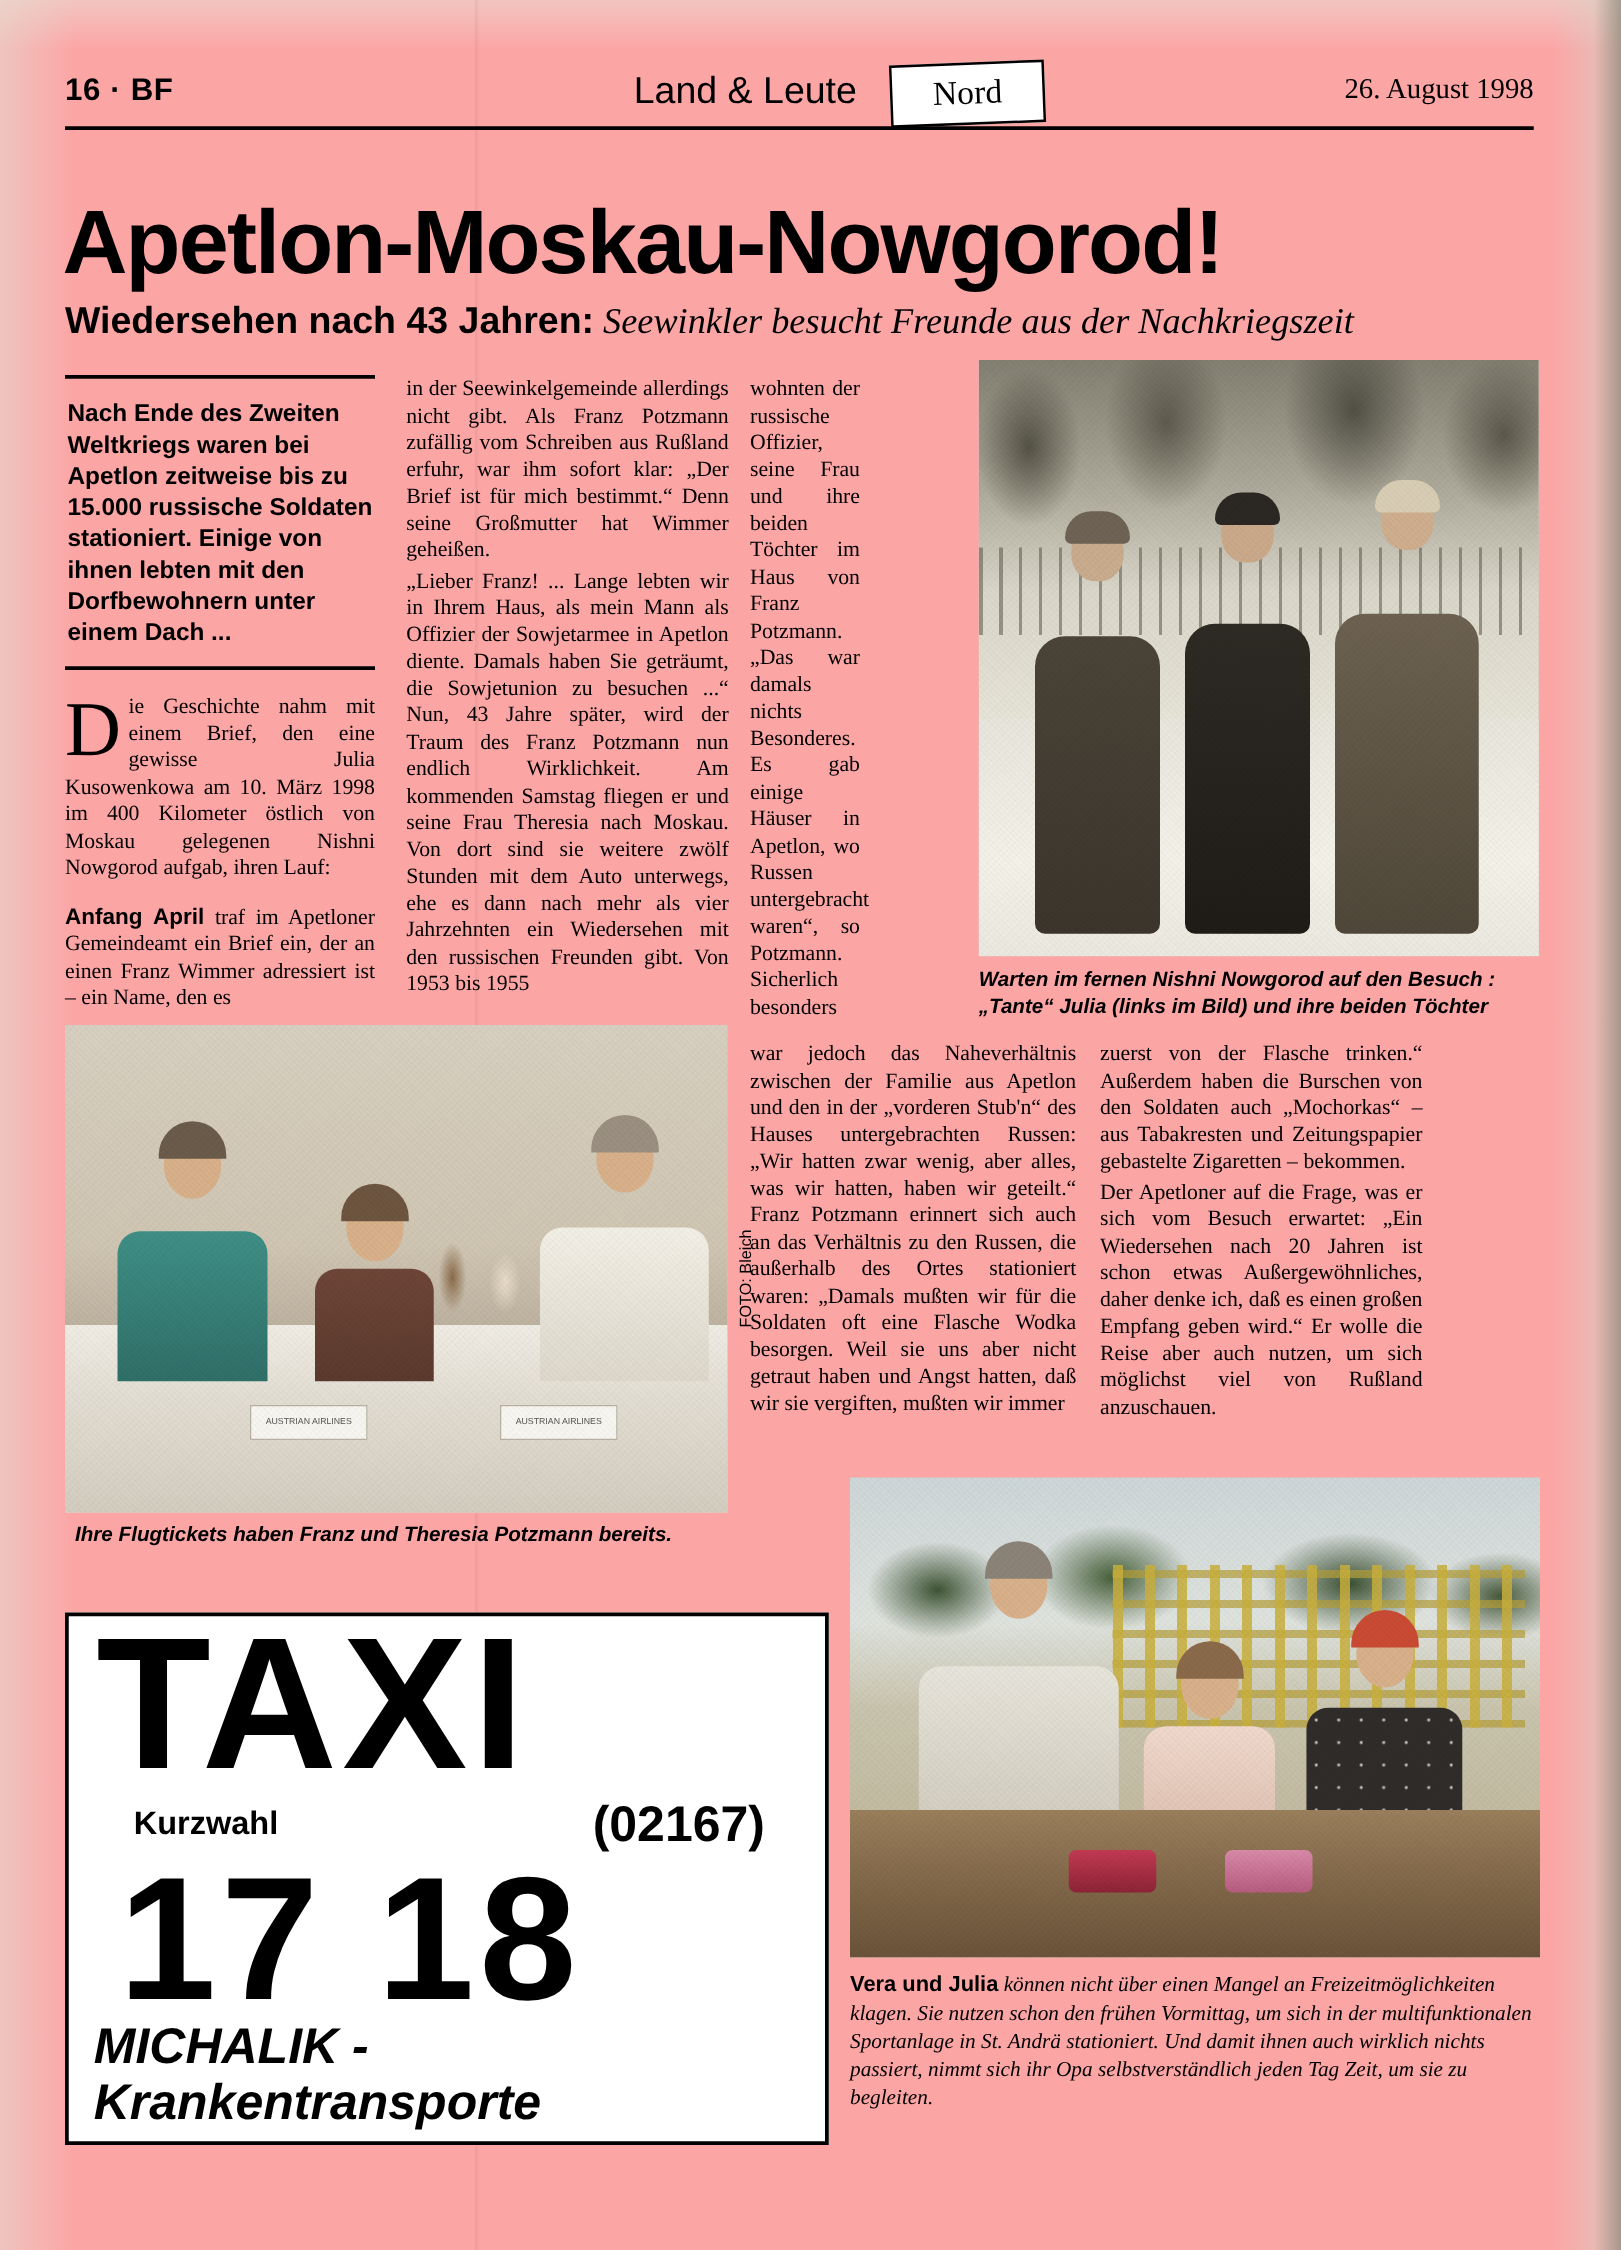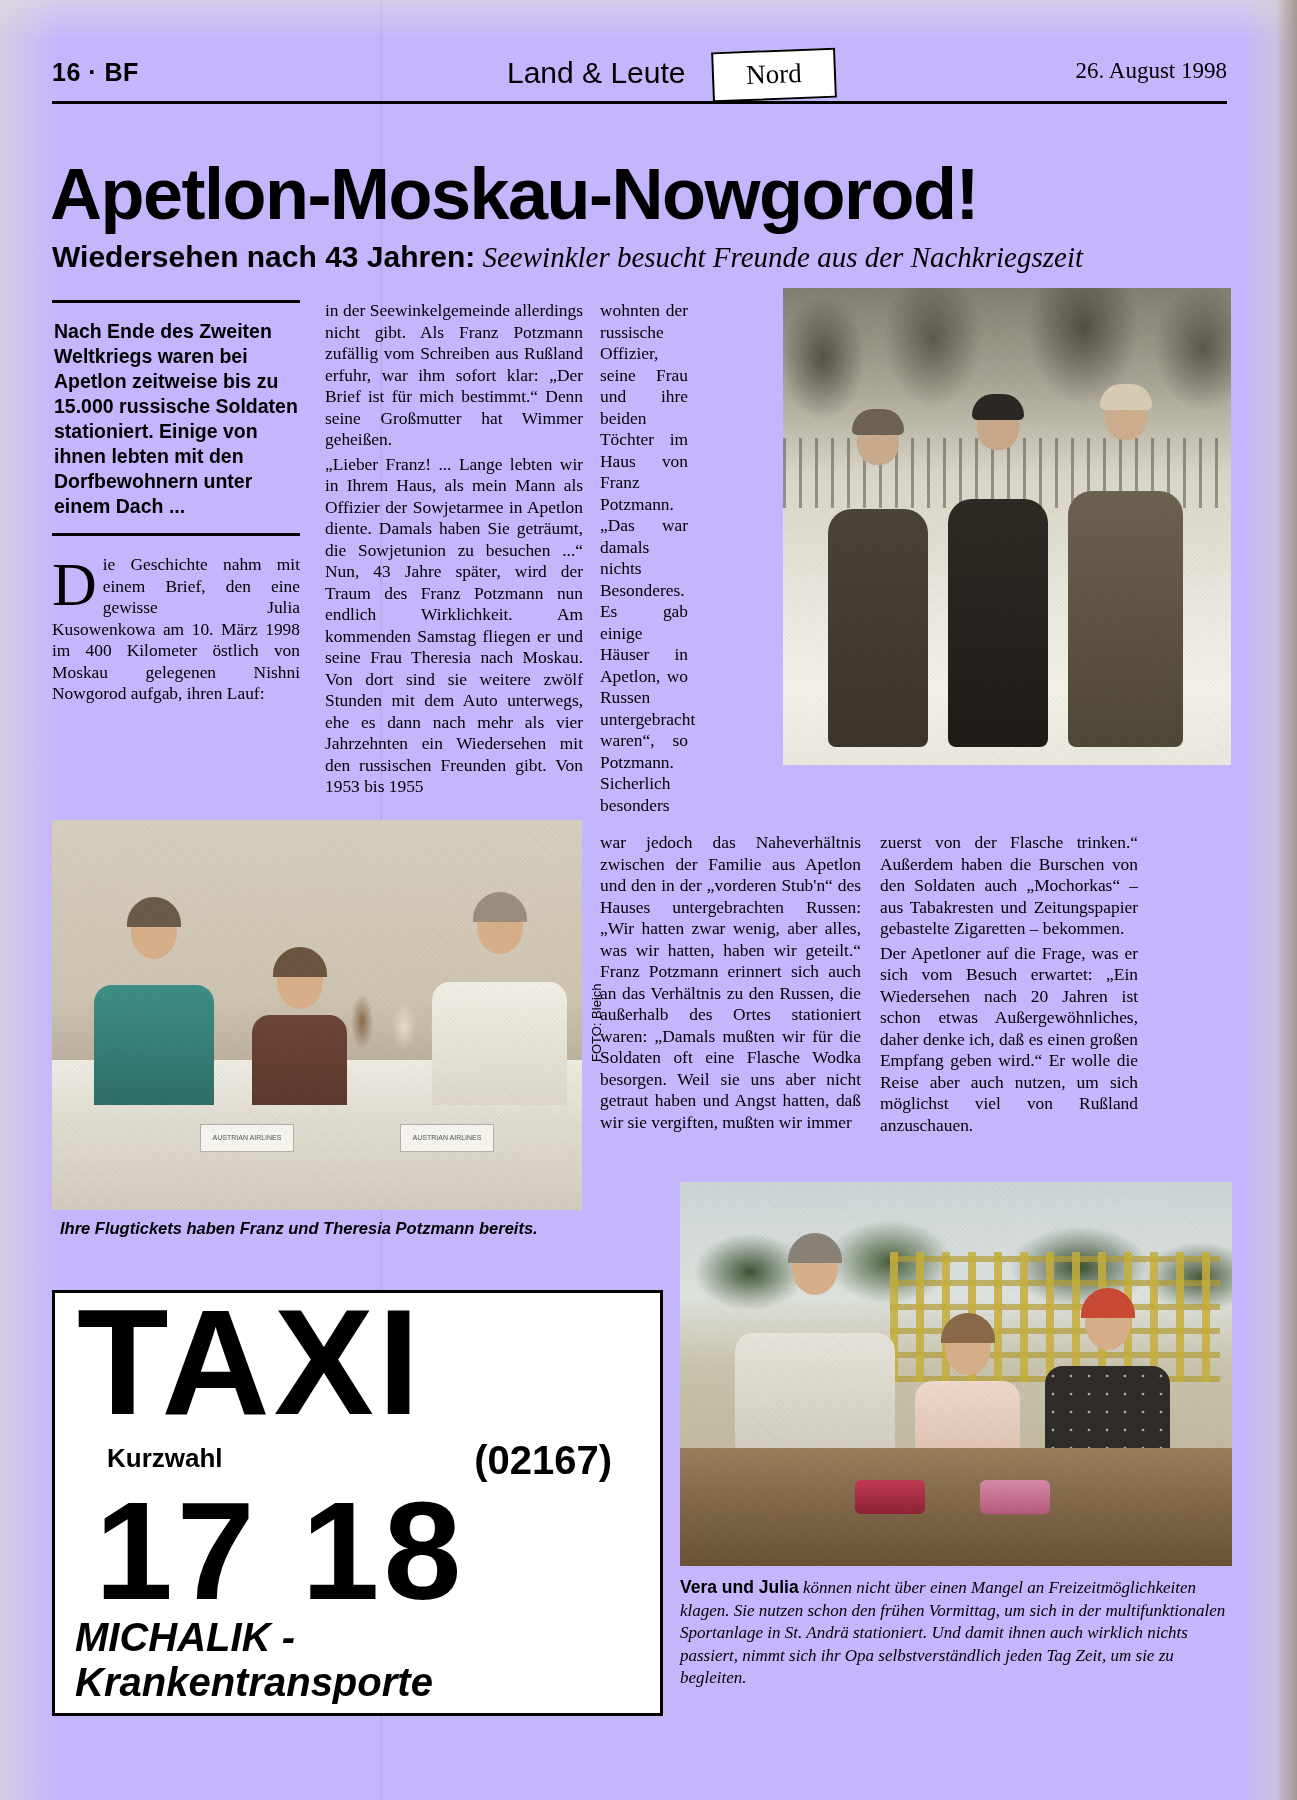--- a/index.html
+++ b/index.html
@@ -11,21 +11,21 @@
     width: 1297px;
     height: 1800px;
     position: relative;
     font-family: "Liberation Serif", serif;
     color: #000;
     overflow: hidden;
   }
   .page {
     position: absolute;
     inset: 0;
-    background: #c4b5fd;
+    background: #fca5a5;
   }
   
   .paper-tint {
     position: absolute;
     inset: 0;
     background:
       linear-gradient(90deg, rgba(228,222,210,0.55) 0px, rgba(255,255,255,0) 60px),
       linear-gradient(270deg, rgba(215,208,196,0.75) 0px, rgba(255,255,255,0) 55px),
       linear-gradient(180deg, rgba(232,228,218,0.5) 0px, rgba(255,255,255,0) 40px);
     pointer-events: none;
@@ -426,20 +426,23 @@
   <h1 class="headline">Apetlon-Moskau-Nowgorod!</h1>
   <div class="subhead">
     <span class="lead">Wiedersehen nach 43 Jahren:</span><span class="tail"> Seewinkler besucht Freunde aus der Nachkriegszeit</span>
   </div>
 
   <div class="col col1">
     <div class="standfirst">Nach Ende des Zweiten Weltkriegs waren bei Apetlon zeitweise bis zu 15.000 russische Soldaten stationiert. Einige von ihnen lebten mit den Dorfbewohnern unter einem Dach ...</div>
     <p class="dropcap-para">
       <span class="dropcap">D</span><span>ie Geschichte nahm mit einem Brief, den eine gewisse Julia Kusowenkowa am 10. März 1998 im 400 Kilometer östlich von Moskau gelegenen Nishni Nowgorod aufgab, ihren Lauf:</span>
     </p>
+    <p style="margin-top:18px">
+      <span class="sub-lead">Anfang April</span><span> traf im Apetloner Gemeindeamt ein Brief ein, der an einen Franz Wimmer adressiert ist – ein Name, den es</span>
+    </p>
   </div>
 
   <div class="col col2">
     <p>in der Seewinkelgemeinde allerdings nicht gibt. Als Franz Potzmann zufällig vom Schreiben aus Rußland erfuhr, war ihm sofort klar: „Der Brief ist für mich bestimmt.“ Denn seine Großmutter hat Wimmer geheißen.</p>
     <p style="margin-top:3px">„Lieber Franz! ... Lange lebten wir in Ihrem Haus, als mein Mann als Offizier der Sowjetarmee in Apetlon diente. Damals haben Sie geträumt, die Sowjetunion zu besuchen ...“ Nun, 43 Jahre später, wird der Traum des Franz Potzmann nun endlich Wirklichkeit. Am kommenden Samstag fliegen er und seine Frau Theresia nach Moskau. Von dort sind sie weitere zwölf Stunden mit dem Auto unterwegs, ehe es dann nach mehr als vier Jahrzehnten ein Wiedersehen mit den russischen Freunden gibt. Von 1953 bis 1955</p>
   </div>
 
   <div class="col col3">
     <p>wohnten der russische Offizier, seine Frau und ihre beiden Töchter im Haus von Franz Potzmann. „Das war damals nichts Besonderes. Es gab einige Häuser in Apetlon, wo Russen untergebracht waren“, so Potzmann. Sicherlich besonders</p>
   </div>
@@ -467,20 +470,21 @@
       <div class="head"></div>
       <div class="hat"></div>
     </div>
     <div class="fig" id="fig-c">
       <div class="coat"></div>
       <div class="head"></div>
       <div class="hat"></div>
     </div>
     <div class="grain"></div>
   </div>
+  <div class="caption" id="caption-winter">Warten im fernen Nishni Nowgorod auf den Besuch : „Tante“ Julia (links im Bild) und ihre beiden Töchter</div>
 
   <div class="photo" id="photo-table">
     <div class="room-bg"></div>
     <div class="figurines"></div>
     <div class="table-top"></div>
     <div class="pers" id="pers-1">
       <div class="body"></div>
       <div class="face"></div>
       <div class="hair"></div>
     </div>

